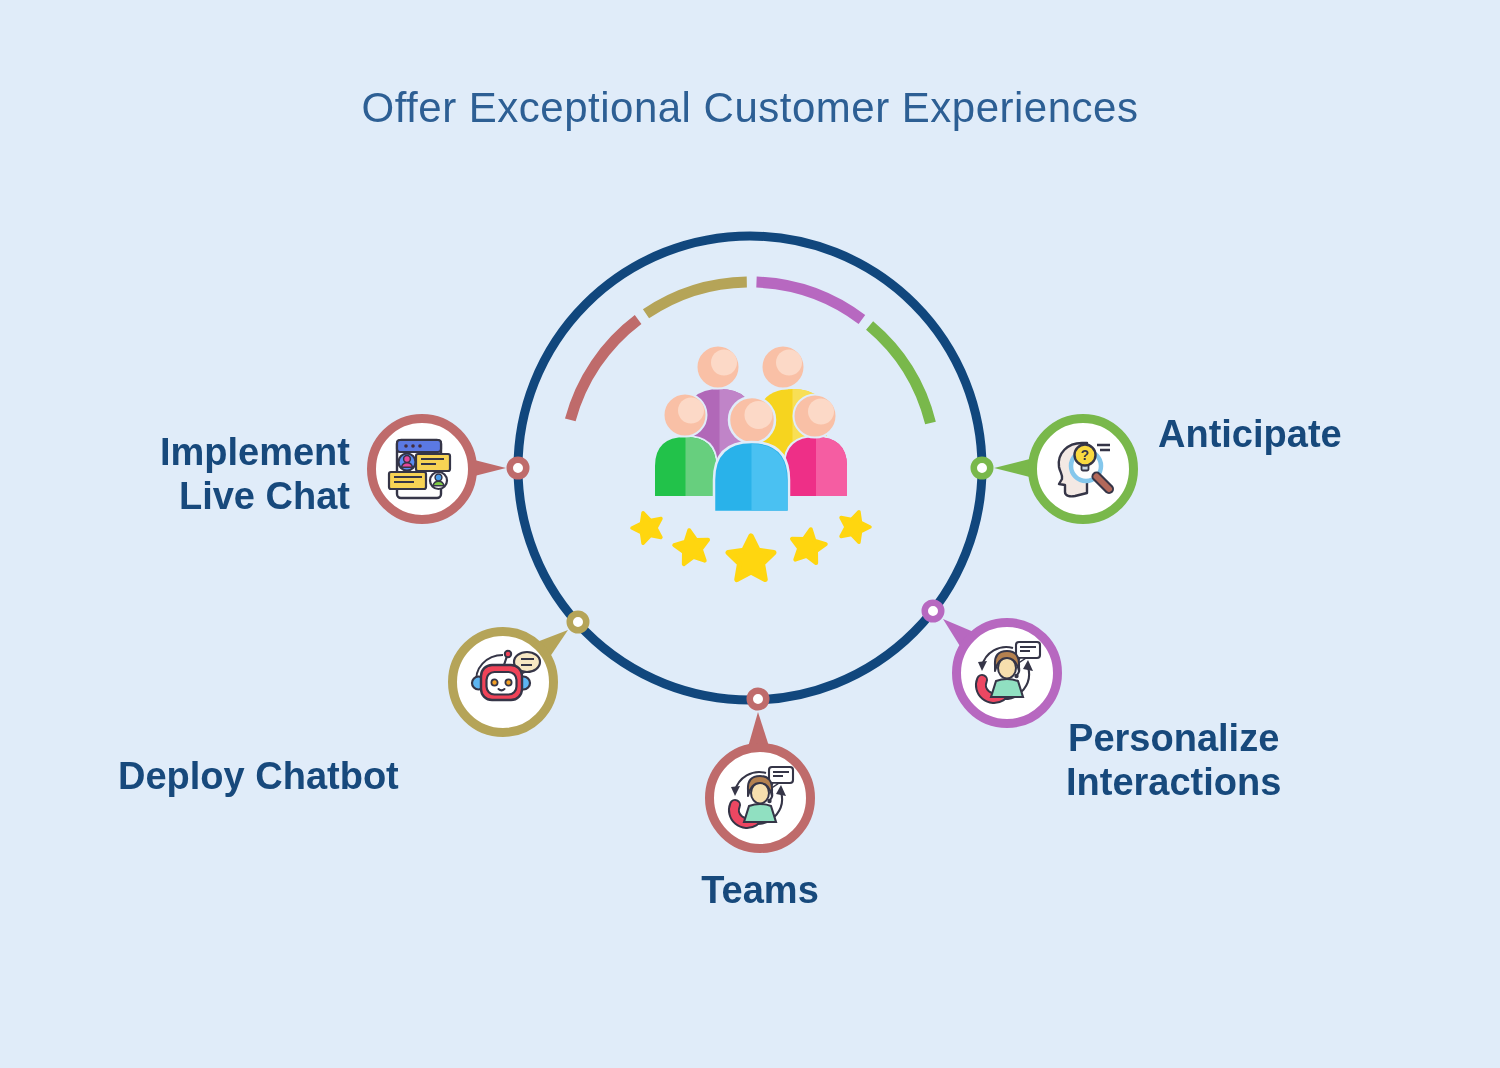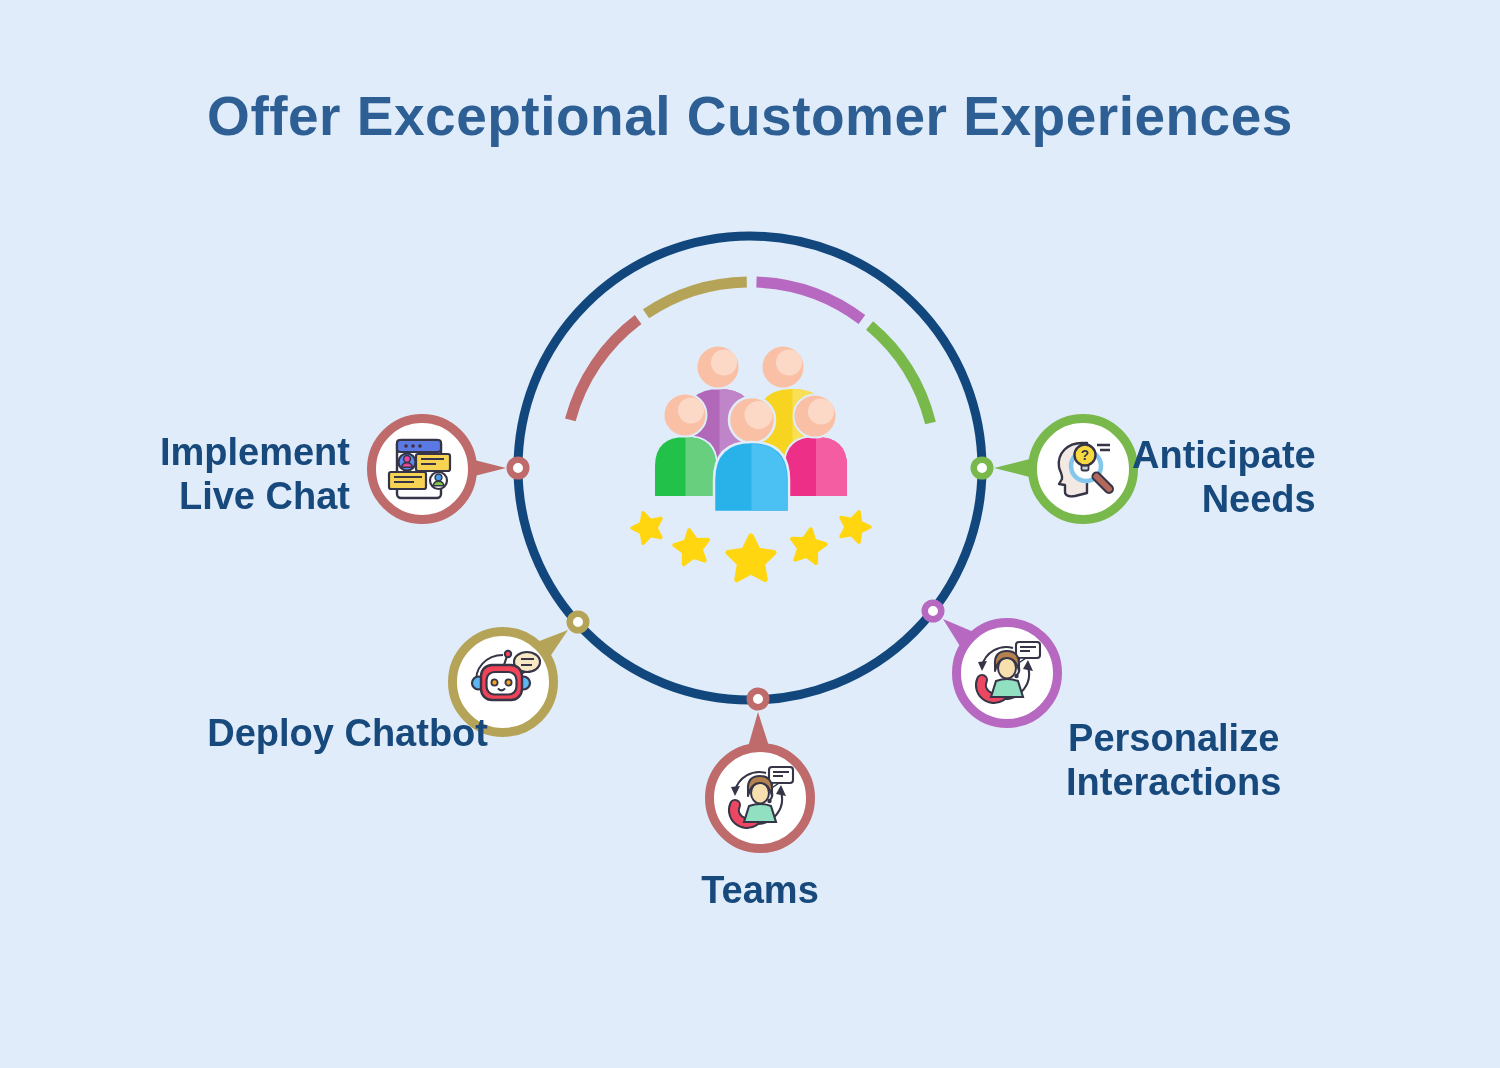--- a/index.html
+++ b/index.html
@@ -8,33 +8,33 @@
     background:#e0ecf9;
     font-family:"Liberation Sans", sans-serif;
     position:relative;
     overflow:hidden;
   }
   .stage{position:absolute;inset:0;width:1500px;height:1068px;}
   svg.diagram{position:absolute;left:0;top:0;}
   .title{
     position:absolute;left:0;right:0;top:84px;
     text-align:center;
-    font-size:55px;font-weight:bold;letter-spacing:.5px;
+    font-size:42px;font-weight:normal;letter-spacing:.5px;
     color:#2d5f94;
   }
   .label{
     position:absolute;
     color:#17497c;
     font-size:38px;font-weight:600;
     line-height:44px;
   }
   .label div{white-space:nowrap;}
   .lbl-implement{top:430px;right:1150px;width:400px;text-align:right;}
-  .lbl-anticipate{top:412px;left:1132px;text-align:right;margin-top:21px;}
-  .lbl-chatbot{top:711px;left:118px;width:370px;text-align:right;}
+  .lbl-anticipate{top:412px;left:1158px;text-align:center;}
+  .lbl-chatbot{top:754px;left:118px;width:370px;text-align:left;}
   .lbl-personalize{top:716px;left:1066px;text-align:center;}
   .lbl-train{top:868px;left:560px;width:400px;text-align:center;}
 </style>
 </head>
 <body>
 
 <div class="stage">
 
 <svg class="diagram" width="1500" height="1068" viewBox="0 0 1500 1068">
 
@@ -192,21 +192,20 @@
 
 <div class="title">Offer Exceptional Customer Experiences</div>
 
 <div class="label lbl-implement">
   <div>Implement</div>
   <div>Live Chat</div>
 </div>
 
 <div class="label lbl-anticipate">
   <div>Anticipate</div>
-  <div>Needs</div>
 </div>
 
 <div class="label lbl-chatbot">
   <div>Deploy Chatbot</div>
 </div>
 
 <div class="label lbl-personalize">
   <div>Personalize</div>
   <div>Interactions</div>
 </div>

